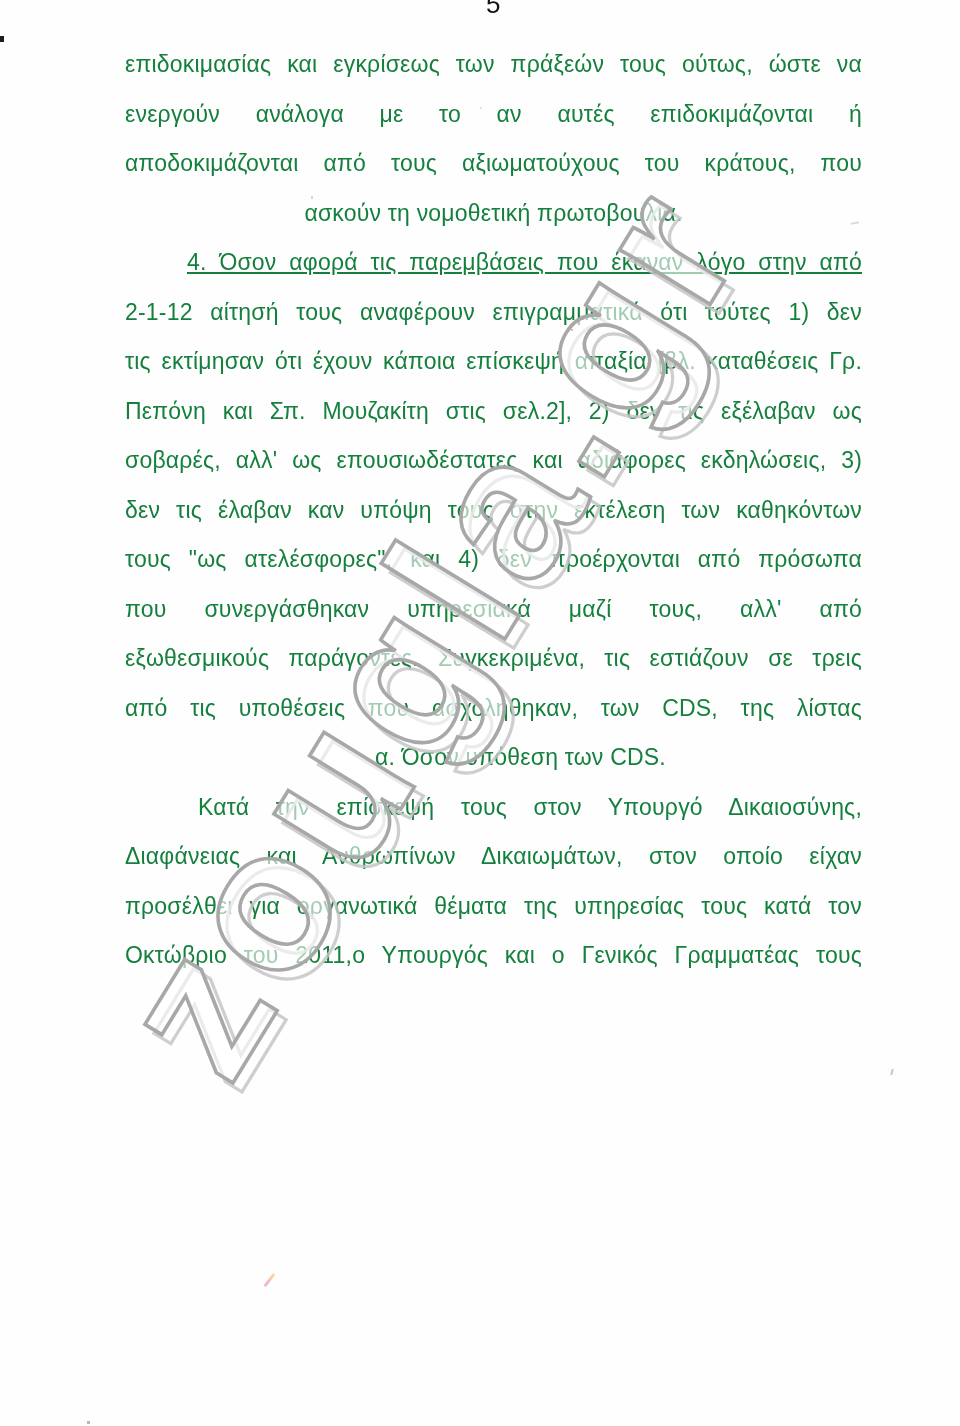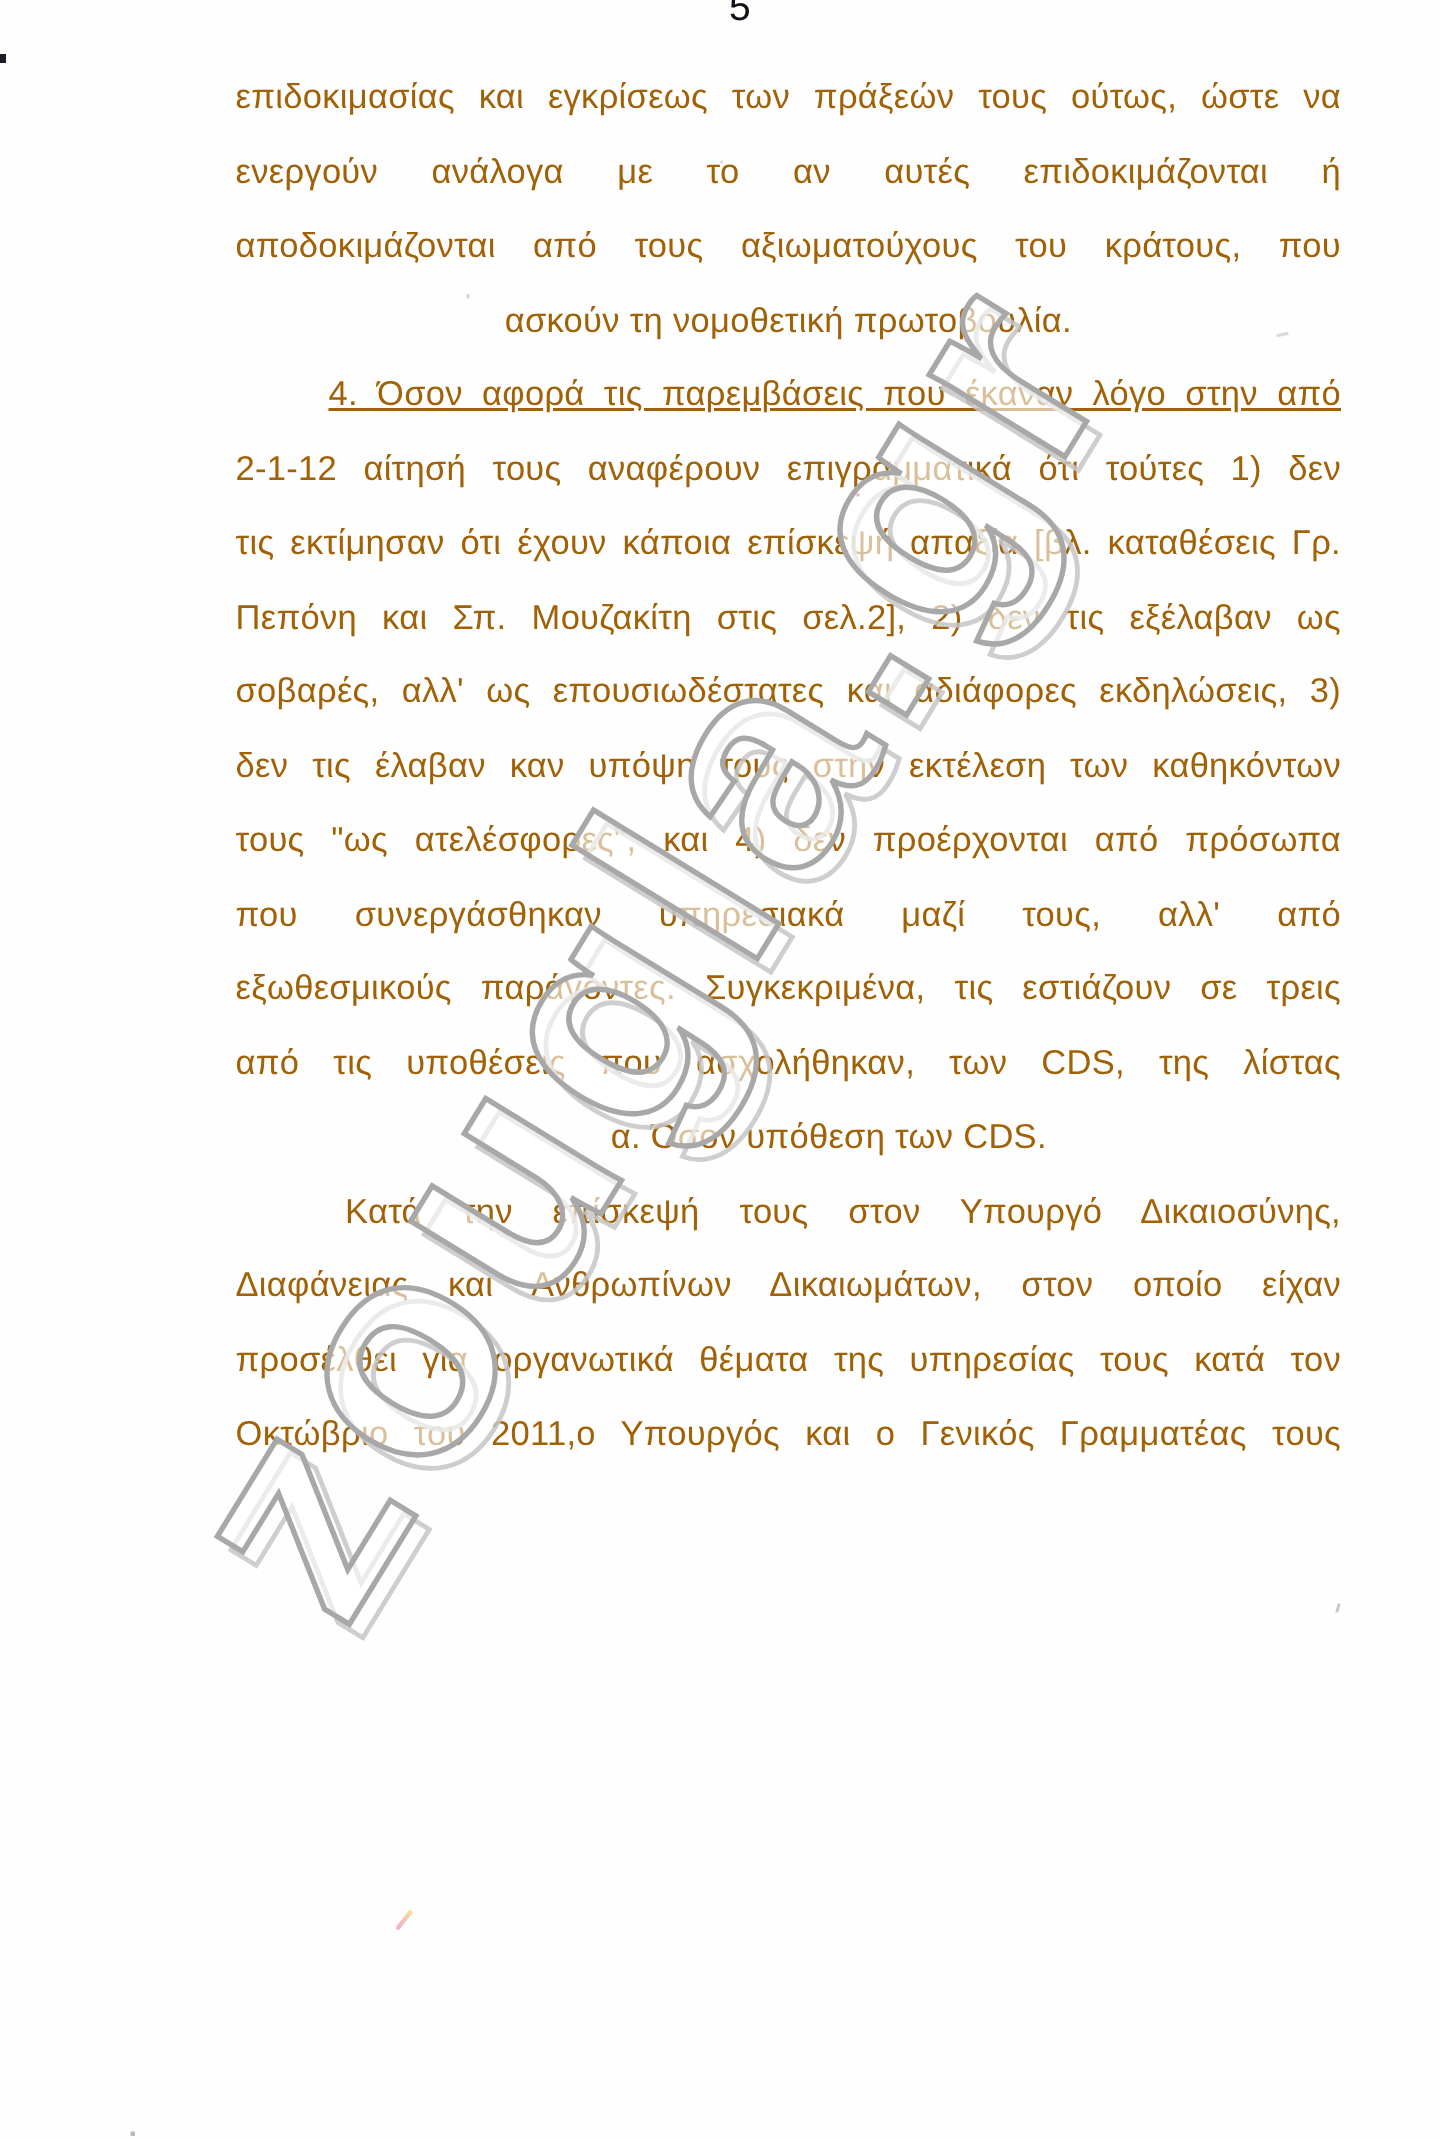--- a/index.html
+++ b/index.html
@@ -24,23 +24,22 @@
     color: #101018;
     letter-spacing: 0;
   }
   
   .text-block {
     position: absolute;
     left: 125px;
     top: 40px;
     width: 737px;
     font-size: 23px;
-    color: #a16207;
+    color: #15803d;
     letter-spacing: 0.2px;
-    margin-left: 32px;
   }
   .line {
     height: 49.5px;
     line-height: 49.5px;
     text-align: center;
     white-space: normal;
   }
   .just {
     text-align: justify;
     text-align-last: justify;

